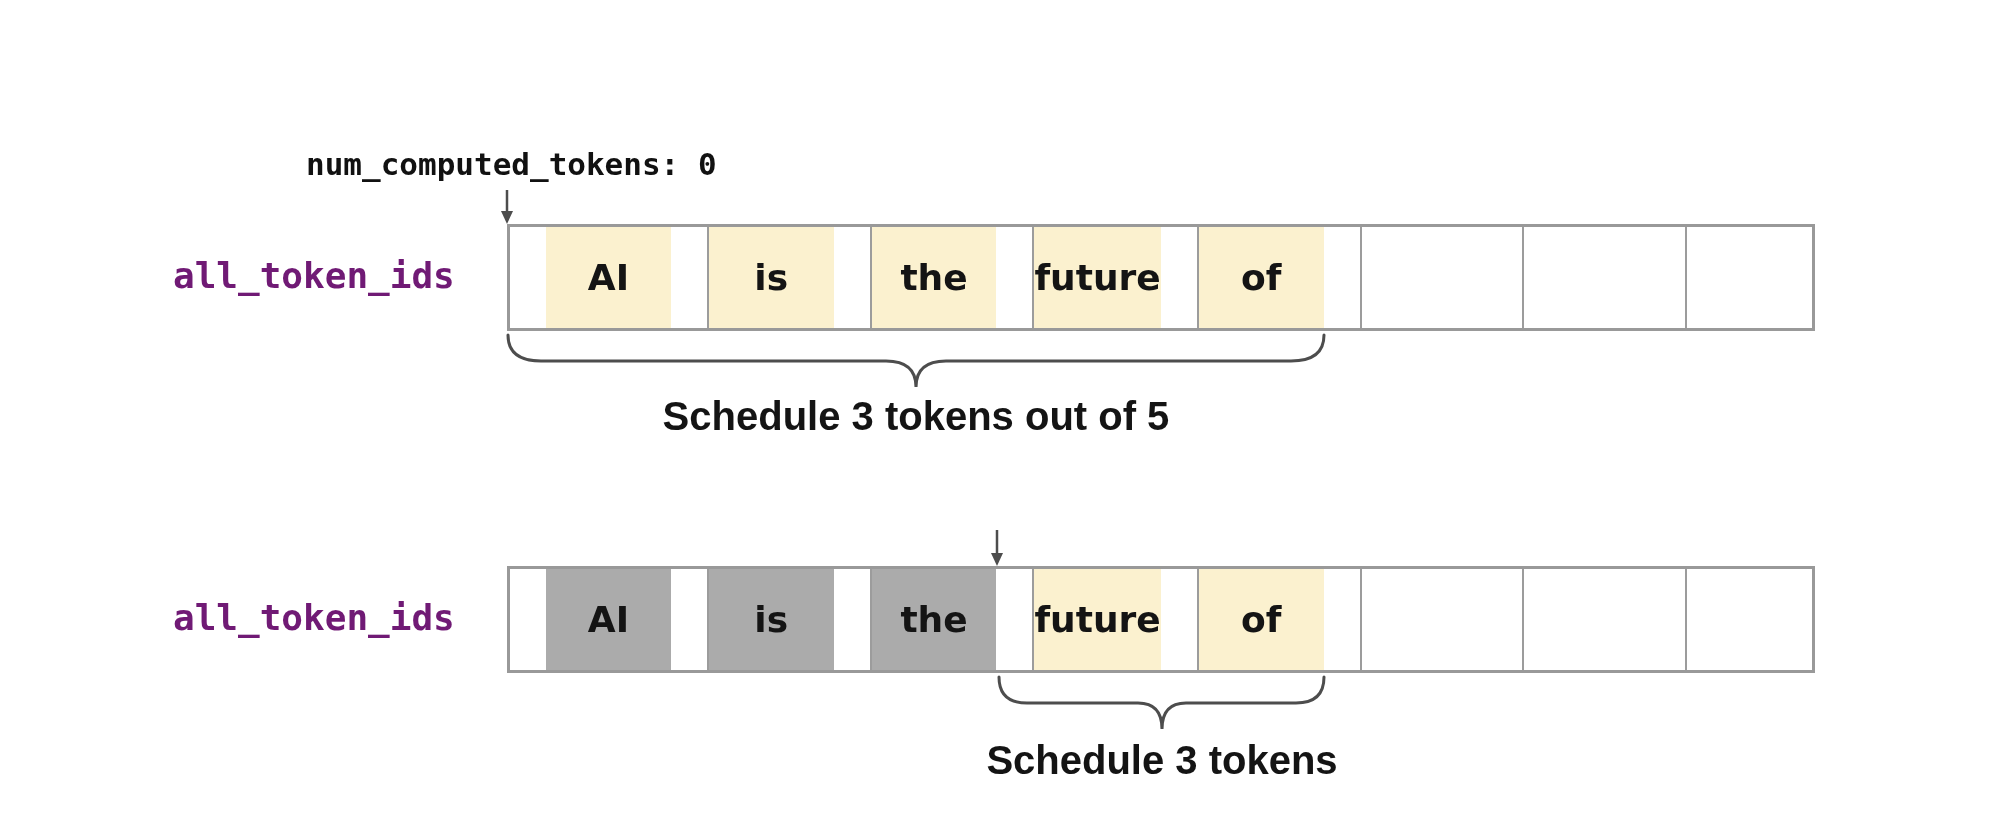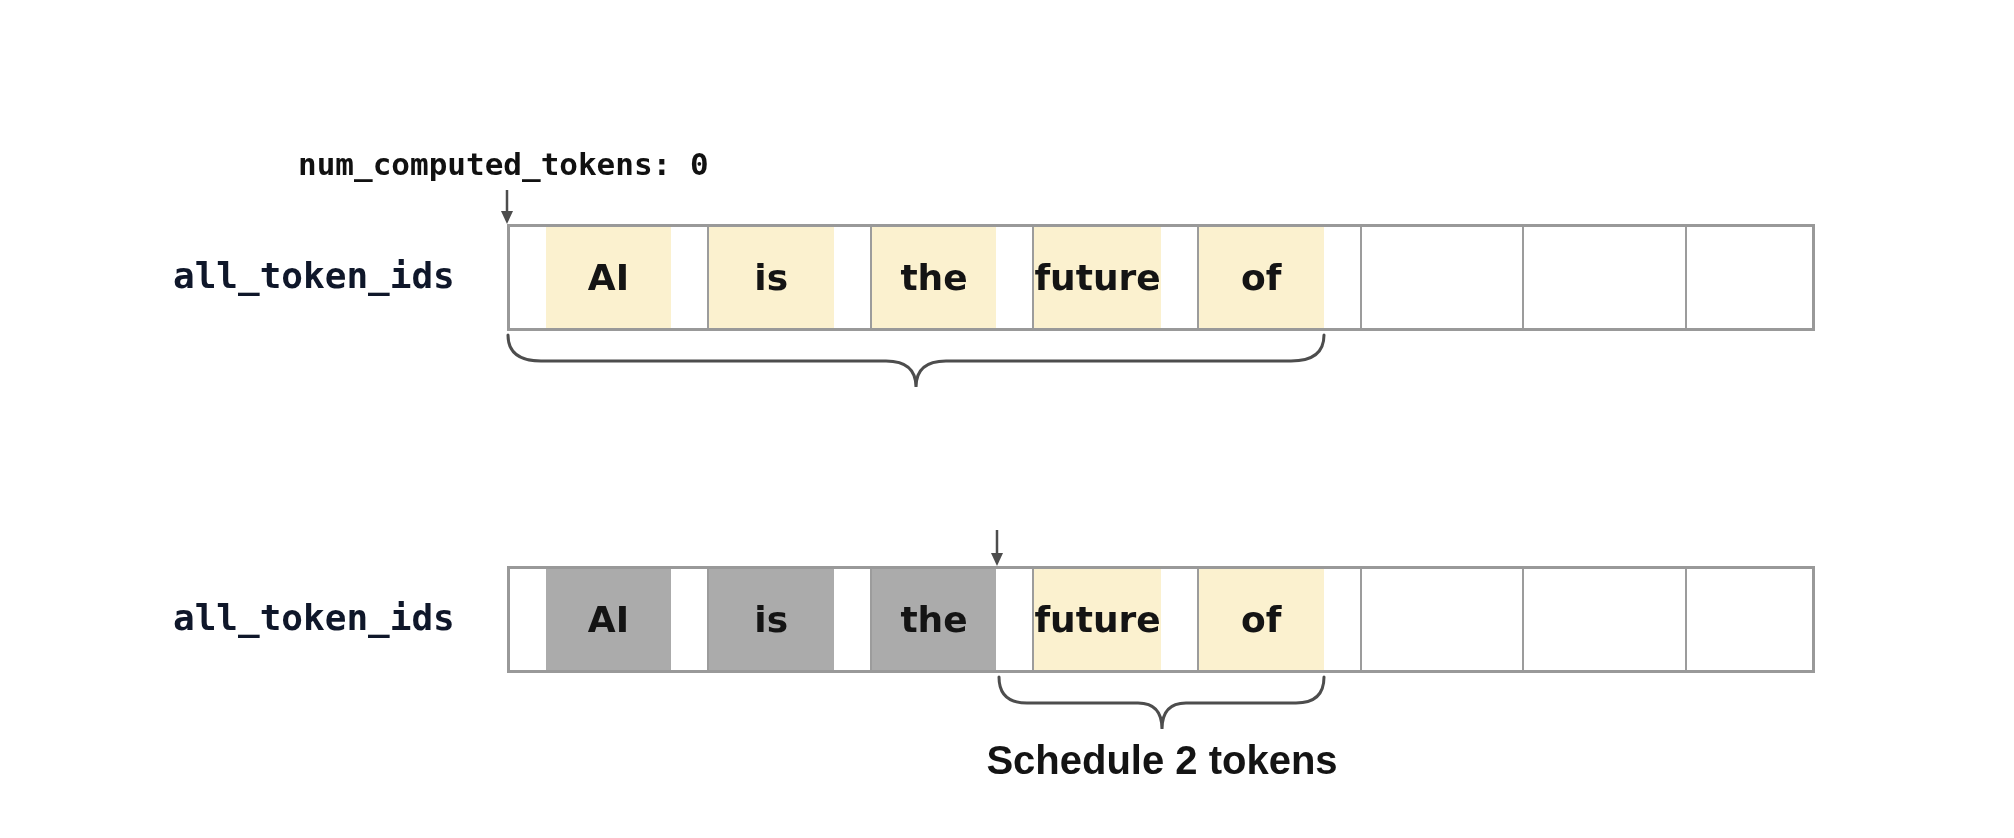--- a/index.html
+++ b/index.html
@@ -25,32 +25,33 @@
     white-space: nowrap;
   }
   
   .pointer-label {
     position: absolute;
     font-family: "DejaVu Sans Mono", monospace;
     font-size: 31px;
     font-weight: 700;
     color: #111111;
     white-space: nowrap;
+    margin-left: 8px;
   }
   .pointer-label.d1 { left: 298px; top: 146px; }
   .pointer-label.d2 { left: 788px; top: 480px; }
 
   .row-label {
     position: absolute;
     left: 173px;
     width: 320px;
     font-family: "DejaVu Sans Mono", monospace;
     font-size: 36px;
     font-weight: 700;
-    color: #0f172a;
+    color: #701a75;
     white-space: nowrap;
   }
   .row-label.d1 { top: 255px; }
   .row-label.d2 { top: 597px; }
 
   
   .arrow { position: absolute; }
   .arrow.d1 { left: 499px; top: 190px; }
   .arrow.d2 { left: 989px; top: 530px; }
 
@@ -123,20 +124,21 @@
       <div class="cell scheduled">of</div>
       <div class="cell empty"></div>
       <div class="cell empty"></div>
       <div class="cell empty"></div>
     </div>
 
   <svg class="brace d1" width="822" height="58" viewBox="0 0 822 58">
     <path d="M3,2 Q3,28 36,28 L381,28 Q411,28 411,54 Q411,28 441,28 L786,28 Q819,28 819,2" fill="none" stroke="#4d4d4d" stroke-width="3" stroke-linecap="round"></path>
   </svg>
 
+  <div class="schedule-label d1">Schedule 3 tokens out of 5</div>
 
 
   <svg class="arrow d2" width="16" height="36" viewBox="0 0 16 36">
     <line x1="8" y1="0" x2="8" y2="24" stroke="#4d4d4d" stroke-width="2.5"></line>
     <polygon points="2,23 14,23 8,36" fill="#4d4d4d"></polygon>
   </svg>
 
   <div class="row-label d2">all_token_ids</div>
 
   <div class="token-row d2">
@@ -147,15 +149,15 @@
       <div class="cell scheduled">of</div>
       <div class="cell empty"></div>
       <div class="cell empty"></div>
       <div class="cell empty"></div>
     </div>
 
   <svg class="brace d2" width="331" height="58" viewBox="0 0 331 58">
     <path d="M3,2 Q3,28 31,28 L142,28 Q166,28 166,54 Q166,28 190,28 L300,28 Q328,28 328,2" fill="none" stroke="#4d4d4d" stroke-width="3" stroke-linecap="round"></path>
   </svg>
 
-  <div class="schedule-label d2">Schedule 2 tokens</div>
+  <div class="schedule-label d2">Schedule 3 tokens</div>
 
 </div>
 
 </body></html>

